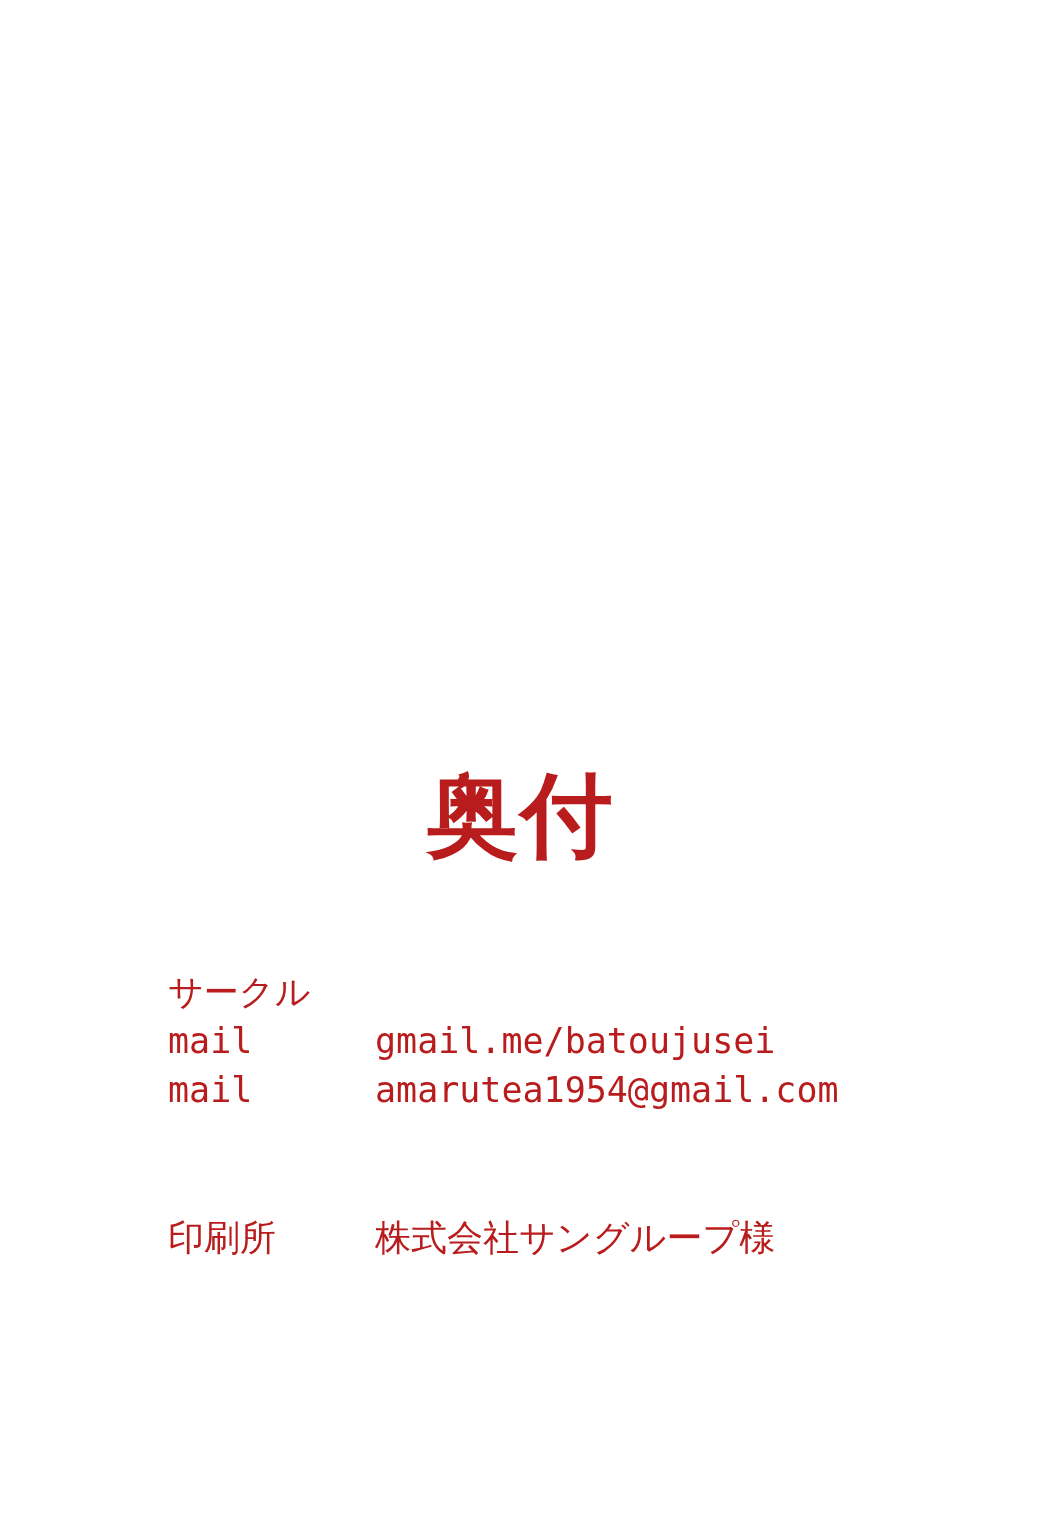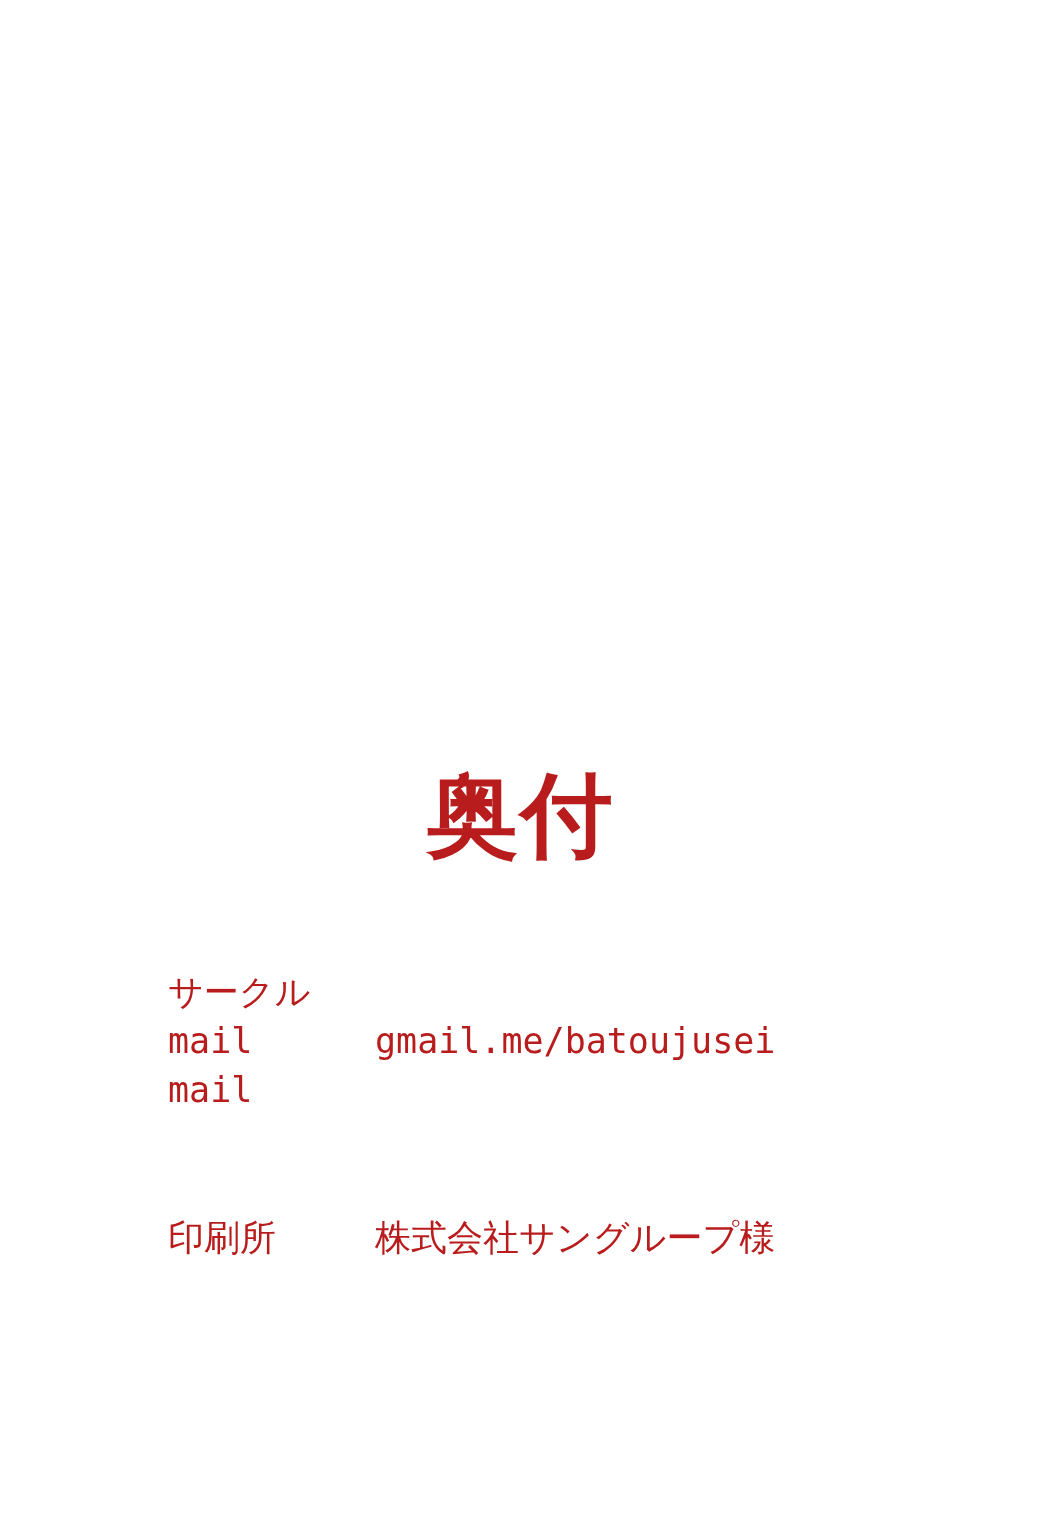--- a/index.html
+++ b/index.html
@@ -89,20 +89,21 @@
     </div>
 
 
     <div class="info-row">
       <span class="info-label">mail</span>
       <span class="info-value">gmail.me/batoujusei</span>
     </div>
 
     <div class="info-row">
       <span class="info-label">mail</span>
+      <span class="info-value">amarutea1954@gmail.com</span>
     </div>
 
   </div>
 
   <div class="printer-block">
     <div class="printer-row">
       <span class="printer-label">印刷所</span>
       <span class="printer-value">株式会社サングループ様</span>
     </div>
   </div>

